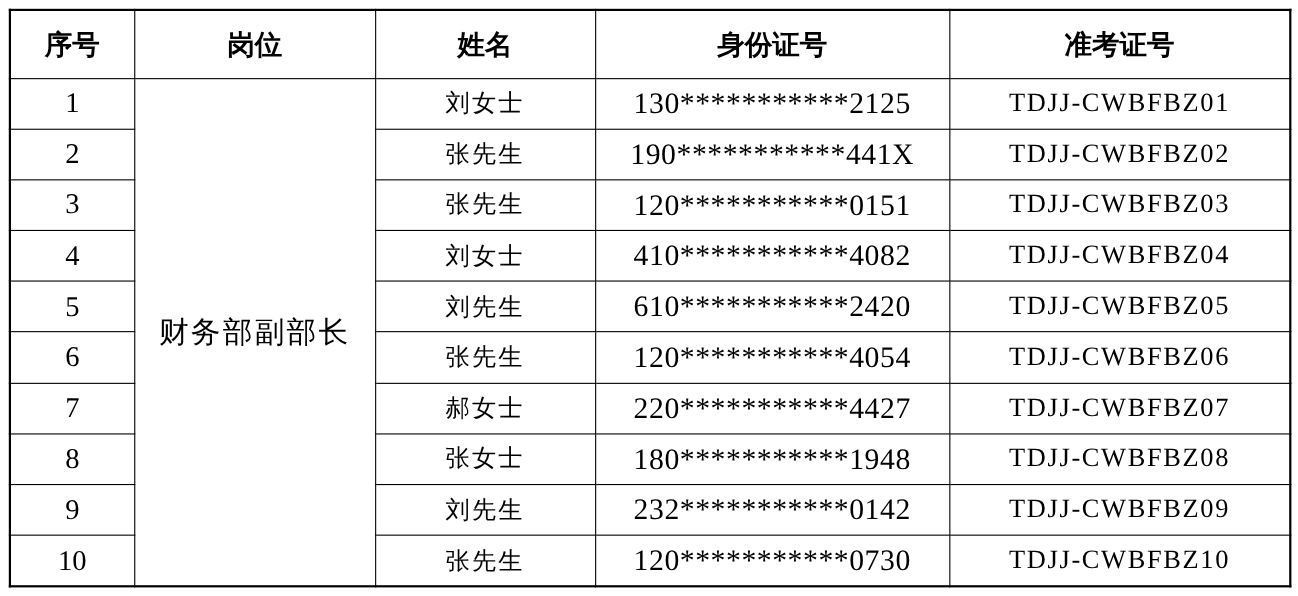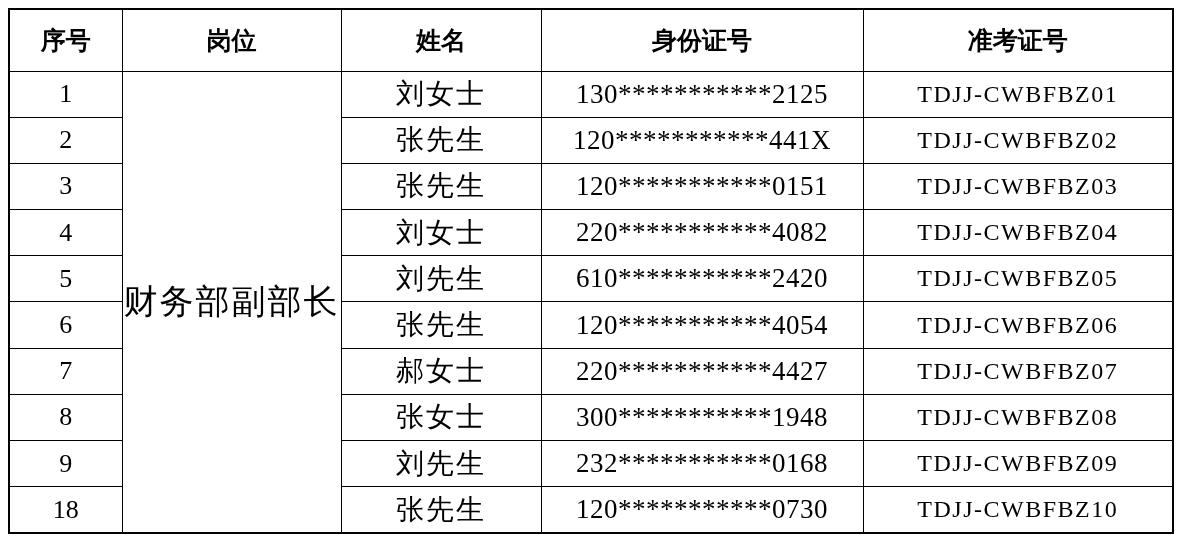--- a/index.html
+++ b/index.html
@@ -38,25 +38,25 @@
     height: 46px;
   }
   th {
     font-size: 25px;
     font-weight: 700;
   }
   td.c-no {
     font-size: 26px;
   }
   td.c-pos {
-    font-size: 34px;
+    font-size: 27px;
     letter-spacing: 2px;
   }
   td.c-name {
-    font-size: 28px;
+    font-size: 22px;
     letter-spacing: 2px;
   }
   td.c-id {
     font-size: 27px;
     letter-spacing: 0.5px;
     margin-left: 36px;
   }
   td.c-ticket {
     font-size: 24px;
     letter-spacing: 1.5px;
@@ -88,33 +88,33 @@
       <tr>
         <td class="c-no">1</td>
         <td class="c-pos" rowspan="10">财务部副部长</td>
         <td class="c-name">刘女士</td>
         <td class="c-id">130***********2125</td>
         <td class="c-ticket">TDJJ-CWBFBZ01</td>
       </tr>
       <tr>
         <td class="c-no">2</td>
         <td class="c-name">张先生</td>
-        <td class="c-id">120***********441X</td>
+        <td class="c-id">190***********441X</td>
         <td class="c-ticket">TDJJ-CWBFBZ02</td>
       </tr>
       <tr>
         <td class="c-no">3</td>
         <td class="c-name">张先生</td>
         <td class="c-id">120***********0151</td>
         <td class="c-ticket">TDJJ-CWBFBZ03</td>
       </tr>
       <tr>
         <td class="c-no">4</td>
         <td class="c-name">刘女士</td>
-        <td class="c-id">220***********4082</td>
+        <td class="c-id">410***********4082</td>
         <td class="c-ticket">TDJJ-CWBFBZ04</td>
       </tr>
       <tr>
         <td class="c-no">5</td>
         <td class="c-name">刘先生</td>
         <td class="c-id">610***********2420</td>
         <td class="c-ticket">TDJJ-CWBFBZ05</td>
       </tr>
       <tr>
         <td class="c-no">6</td>
@@ -124,30 +124,30 @@
       </tr>
       <tr>
         <td class="c-no">7</td>
         <td class="c-name">郝女士</td>
         <td class="c-id">220***********4427</td>
         <td class="c-ticket">TDJJ-CWBFBZ07</td>
       </tr>
       <tr>
         <td class="c-no">8</td>
         <td class="c-name">张女士</td>
-        <td class="c-id">300***********1948</td>
+        <td class="c-id">180***********1948</td>
         <td class="c-ticket">TDJJ-CWBFBZ08</td>
       </tr>
       <tr>
         <td class="c-no">9</td>
         <td class="c-name">刘先生</td>
-        <td class="c-id">232***********0168</td>
+        <td class="c-id">232***********0142</td>
         <td class="c-ticket">TDJJ-CWBFBZ09</td>
       </tr>
       <tr>
-        <td class="c-no">18</td>
+        <td class="c-no">10</td>
         <td class="c-name">张先生</td>
         <td class="c-id">120***********0730</td>
         <td class="c-ticket">TDJJ-CWBFBZ10</td>
       </tr>
     </tbody>
   </table>
 </div>
 
 </body></html>

